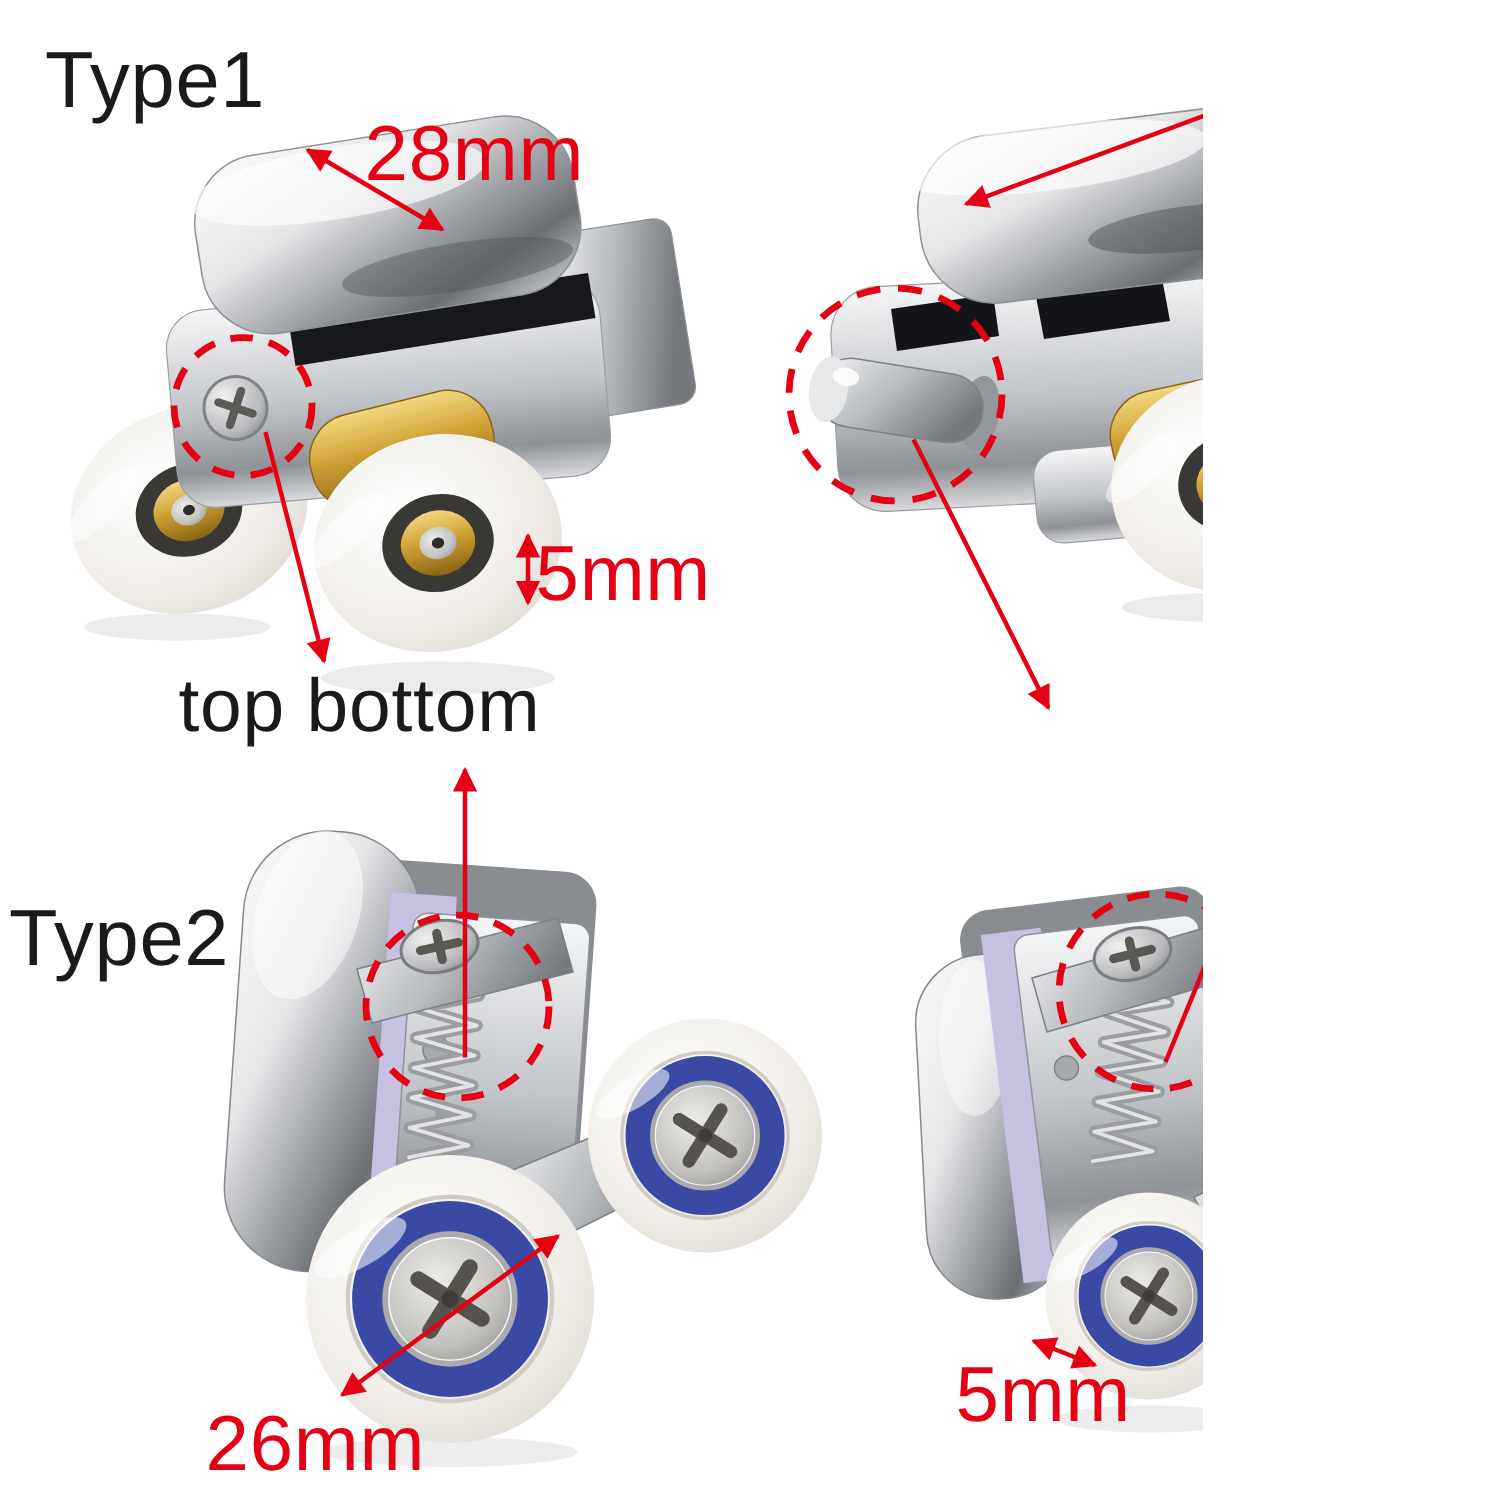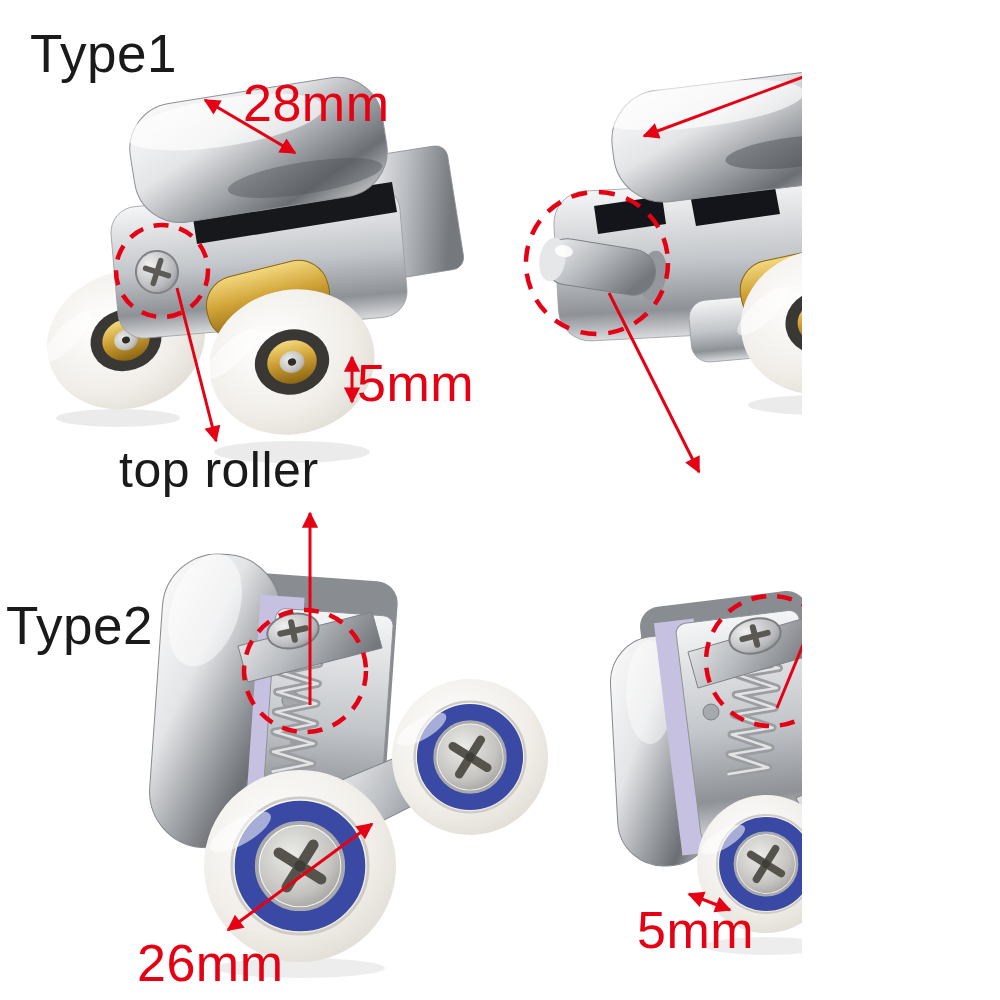--- a/index.html
+++ b/index.html
@@ -207,20 +207,20 @@
     <line x1="177" y1="288" x2="216" y2="441" stroke-width="3" marker-end="url(#ah)"></line>
     <line x1="609" y1="293" x2="699" y2="472" stroke-width="3" marker-end="url(#ah)"></line>
     <line x1="310" y1="705" x2="310" y2="513" stroke-width="3" marker-end="url(#ah)"></line>
     <line x1="777" y1="708" x2="839" y2="557" stroke-width="3" marker-end="url(#ah)"></line>
   </g>
 </svg>
 
 <div class="lbl black" style="left:30px;top:26px">Type1</div>
 <div class="lbl black" style="left:6px;top:598px">Type2</div>
 
-<div class="lbl callout" style="left:119px;top:444px">top roller</div>
+<div class="lbl callout" style="left:119px;top:444px">top bottom</div>
 
 <div class="lbl red" style="left:243px;top:76px">28mm</div>
 <div class="lbl red" style="left:357px;top:356px">5mm</div>
 <div class="lbl red" style="left:137px;top:936px">26mm</div>
 <div class="lbl red" style="left:637px;top:903px">5mm</div>
 
 </div>
 
 </body></html>

